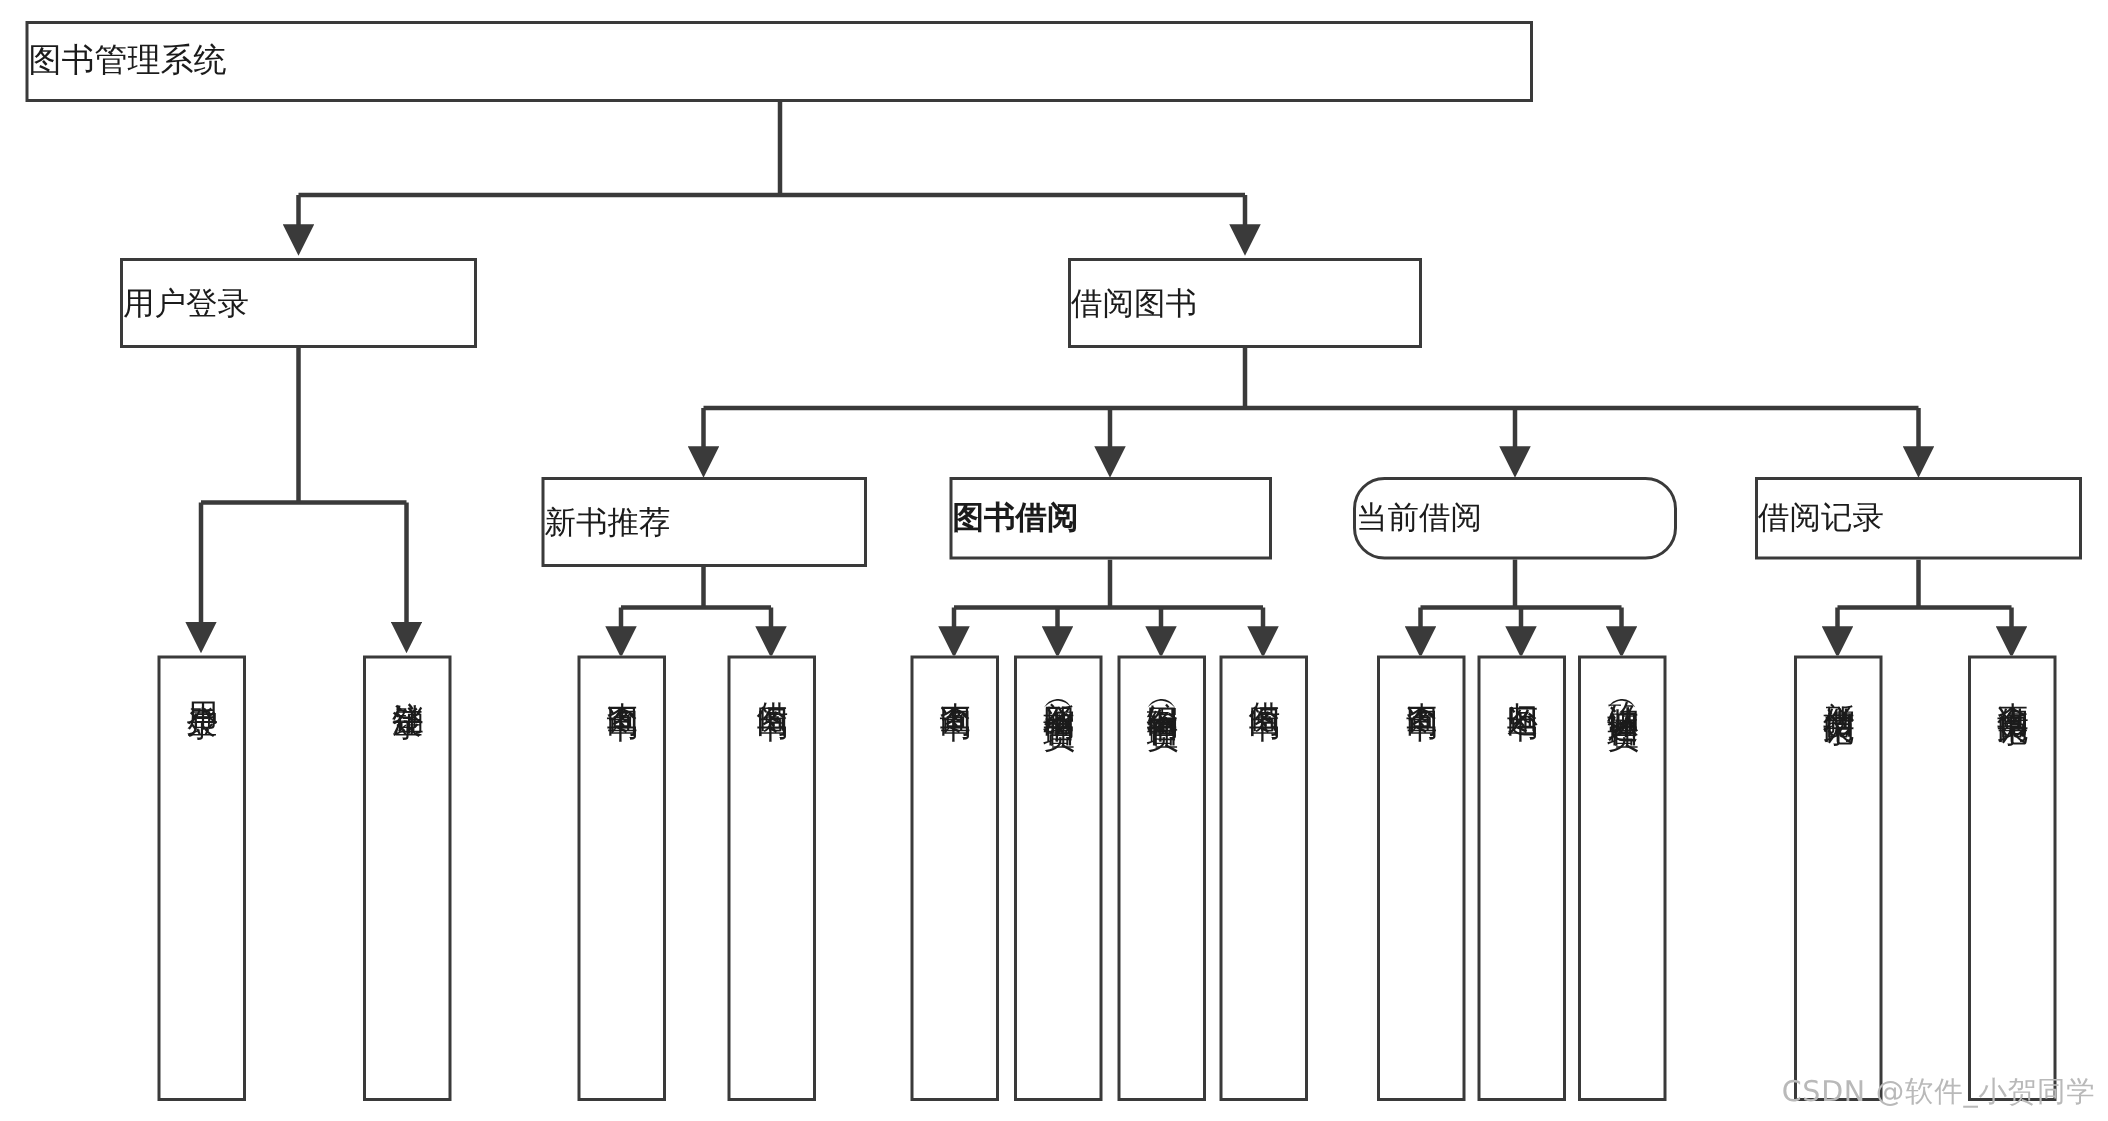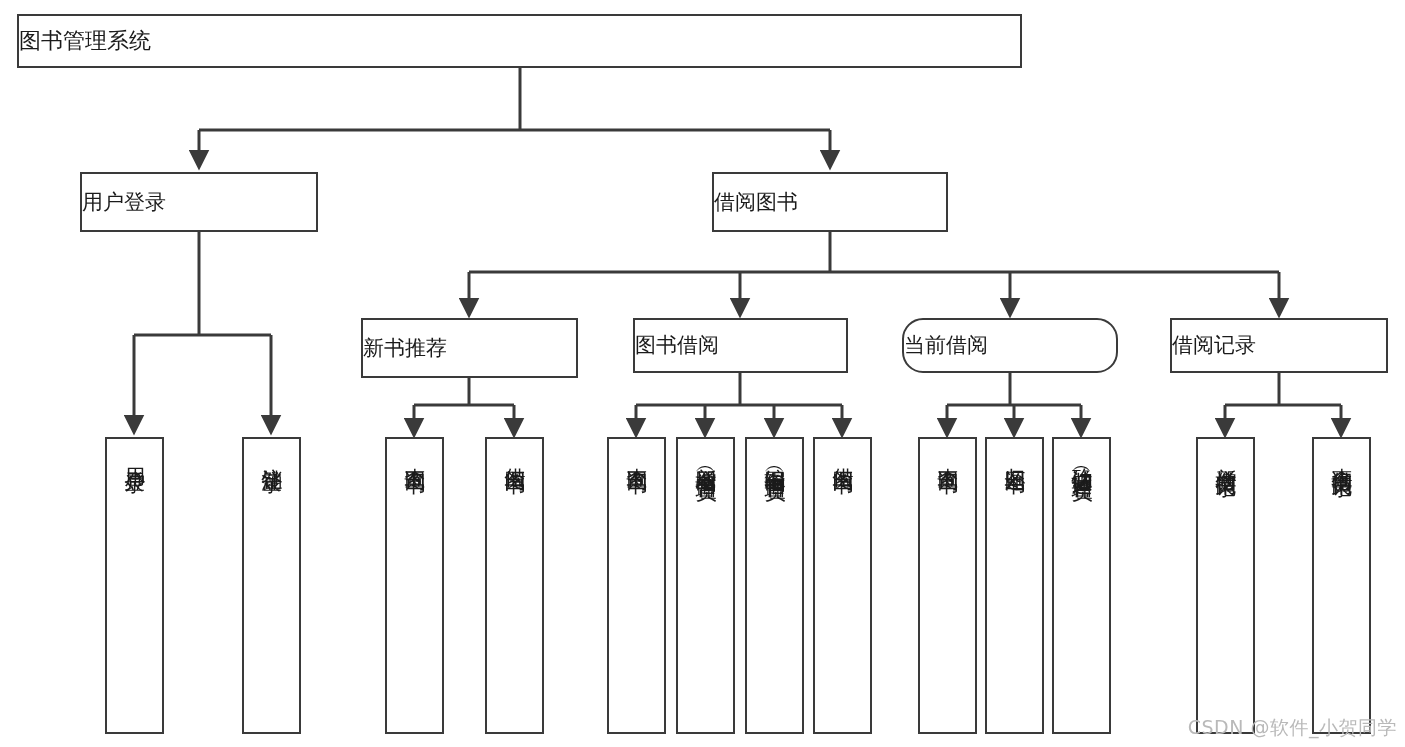--- a/index.html
+++ b/index.html
@@ -135,21 +135,21 @@
   <div class="node horiz" style="left:80px; top:172px; width:238px; height:60px;">
     <span class="label">用户登录</span>
   </div>
   <div class="node horiz" style="left:712px; top:172px; width:236px; height:60px;">
     <span class="label">借阅图书</span>
   </div>
 
   <div class="node horiz" style="left:361px; top:318px; width:217px; height:60px;">
     <span class="label">新书推荐</span>
   </div>
-  <div class="node horiz" style="left:633px; top:318px; width:215px; height:55px;">
+  <div class="node horiz" style="left:633px; top:318px; width:215px; height:55px;font-weight:bold;">
     <span class="label">图书借阅</span>
   </div>
   <div class="node horiz" style="left:902px; top:318px; width:216px; height:55px;border-radius:21px;">
     <span class="label">当前借阅</span>
   </div>
   <div class="node horiz" style="left:1170px; top:318px; width:218px; height:55px;">
     <span class="label">借阅记录</span>
   </div>
 
   <div class="node leaf" style="left:105px; top:437px; width:59px; height:297px;">

